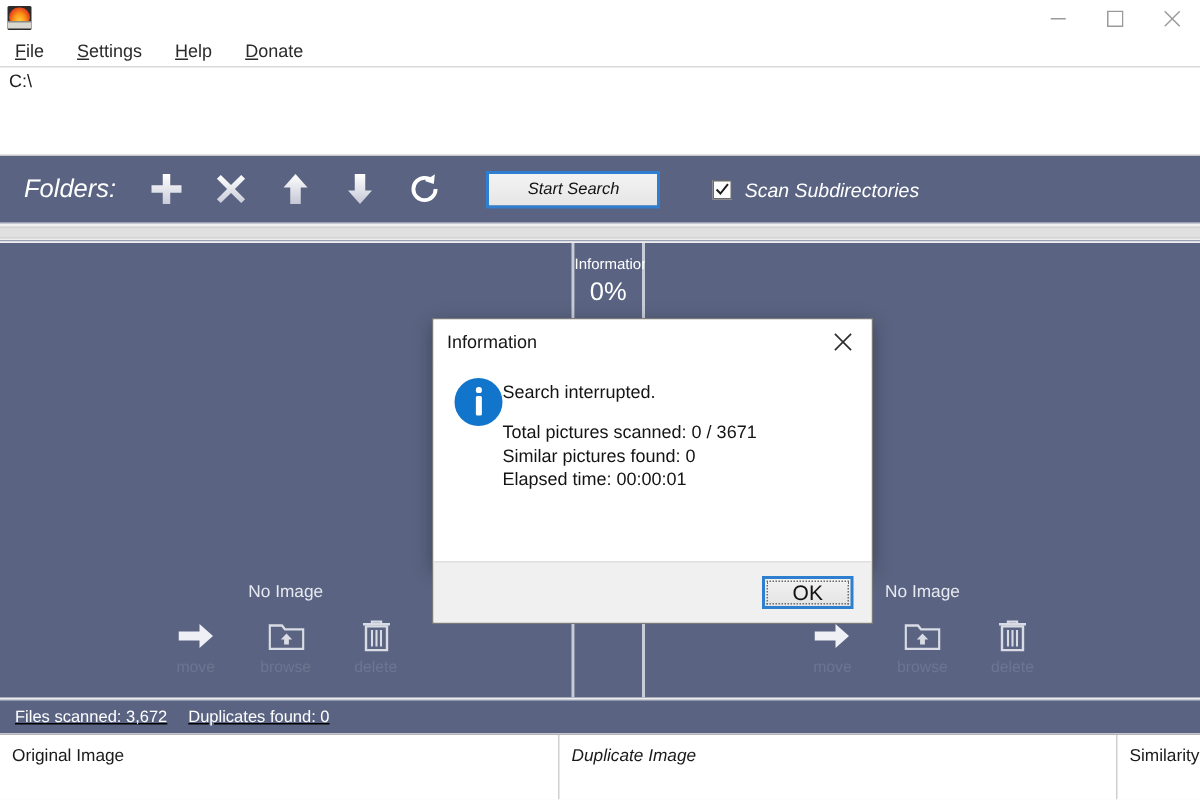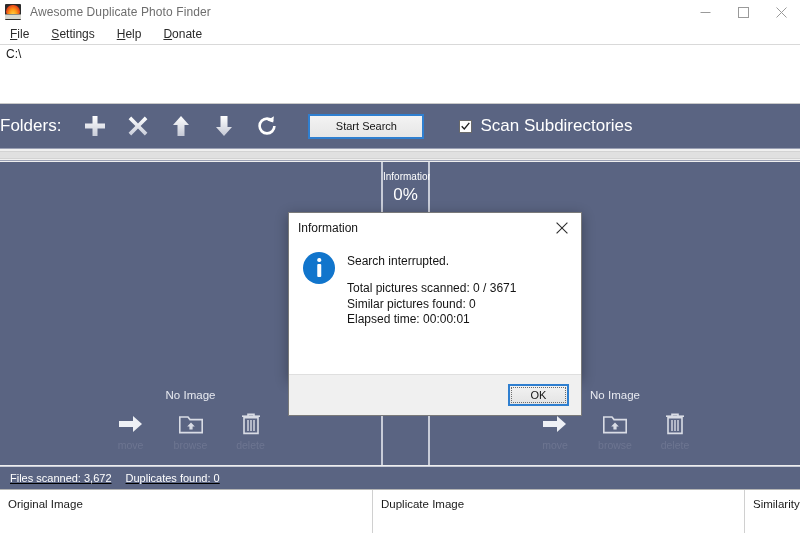--- a/index.html
+++ b/index.html
@@ -108,21 +108,23 @@
     padding-left: 2px;
     white-space: nowrap;
   }
 
   
   .toolbar {
     flex: 0 0 44px;
     background: #5a6482;
     display: flex;
     align-items: center;
-    position: relative;
+    padding-left: 16px;
+    position: relative;
+    font-style: italic;
   }
   .folders-label {
     font-size: 17px;
     color: #ffffff;
     margin-right: 22px;
     white-space: nowrap;
   }
   .tool-icons {
     display: flex;
     align-items: center;
@@ -154,21 +156,21 @@
   .chk {
     width: 13px; height: 13px;
     background: #fdfdfd;
     border: 1px solid #6a6a6a;
     position: relative;
     box-sizing: border-box;
     flex: 0 0 13px;
   }
   .chk svg { position: absolute; left: 1px; top: 1px; }
   .scan-sub-label {
-    font-size: 17px;
+    font-size: 13px;
     color: #ffffff;
     white-space: nowrap;
   }
 
   
   .split-strip {
     flex: 0 0 13px;
     background: #f0f0f0;
     border-top: 1px solid #9aa0b4;
     border-bottom: 1px solid #9aa0b4;
@@ -263,21 +265,21 @@
     display: flex;
   }
   .res-col {
     padding: 8px 0 0 8px;
     font-size: 11.5px;
     color: #1a1a1a;
     box-sizing: border-box;
     white-space: nowrap;
   }
   .res-col.c0 { flex: 0 0 373px; border-right: 1px solid #d0d0d0; }
-  .res-col.c1 { flex: 0 0 372px; border-right: 1px solid #d0d0d0; }
+  .res-col.c1 { flex: 0 0 372px; border-right: 1px solid #d0d0d0; font-style: italic; }
   .res-col.c2 { flex: 1 1 auto; }
 
   
   .dlg-shadow {
     position: absolute;
     left: 288px; top: 212px;
     width: 294px; height: 167px;
     box-shadow: 0 3px 12px rgba(0,0,0,0.32);
     pointer-events: none;
   }
@@ -331,21 +333,20 @@
     top: 6px; width: 3.5px; height: 3.5px;
     background: #ffffff; border-radius: 50%;
   }
   .info-icon .bar {
     position: absolute;
     left: 50%; transform: translateX(-50%);
     top: 12px; width: 3.5px; height: 13px;
     background: #ffffff; border-radius: 1px;
   }
   .dlg-text {
-    margin-left: 12px;
     padding-top: 2px;
   }
   .dlg-line-main {
     font-size: 12px;
     color: #141414;
     margin-bottom: 13px;
   }
   .dlg-line {
     font-size: 12px;
     color: #141414;
@@ -359,41 +360,40 @@
     align-items: center;
     justify-content: flex-end;
     padding-right: 12px;
   }
   .ok-btn {
     width: 61px; height: 22px;
     background: linear-gradient(180deg,#f2f2f2 0%, #e4e4e4 100%);
     border: 2px solid #2f7fd0;
     box-sizing: border-box;
     display: flex; align-items: center; justify-content: center;
-    font-size: 11px;
+    font-size: 14px;
     color: #141414;
     position: relative;
   }
   .ok-btn .focus {
     position: absolute;
     left: 1px; right: 1px; top: 1px; bottom: 1px;
     border: 1px dotted #6d6d6d;
   }
 </style>
 </head>
 <body>
 
 <div class="app">
 
   <div class="titlebar">
     <div class="app-icon">
       <div class="flame"></div>
       <div class="base"></div>
     </div>
-    <div class="title-text">Awesome Duplicate Photo Finder</div>
     <div class="win-buttons">
       <div class="win-btn">
         <svg width="11" height="11" viewBox="0 0 11 11">
             <line x1="0.5" y1="5.5" x2="10.5" y2="5.5" stroke="#9a9a9a" stroke-width="1"></line>
           </svg>
       </div>
       <div class="win-btn">
         <svg width="11" height="11" viewBox="0 0 11 11">
             <rect x="0.5" y="0.5" width="10" height="10" fill="none" stroke="#9a9a9a" stroke-width="1"></rect>
           </svg>

